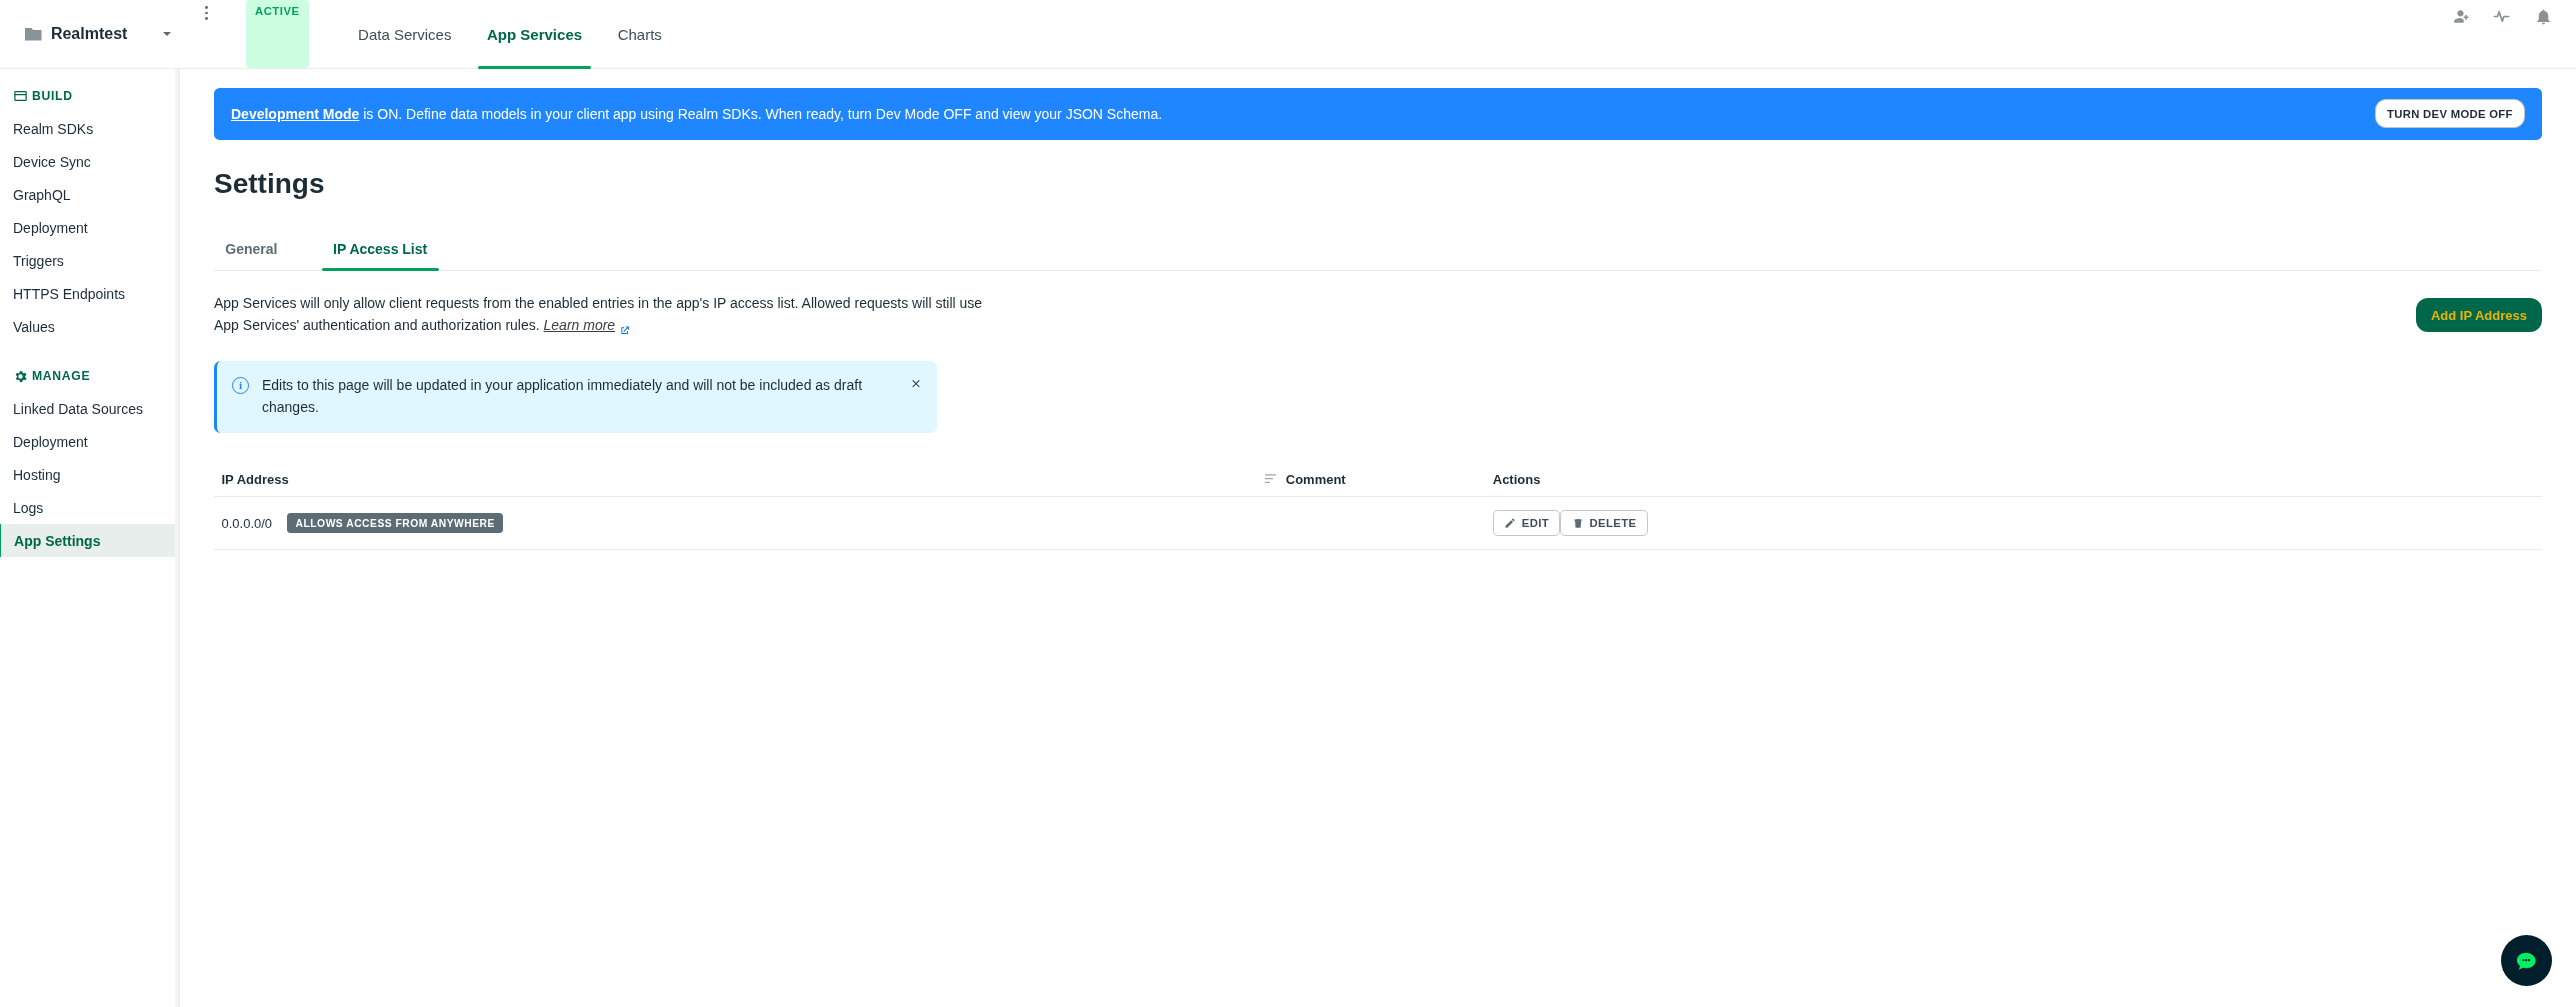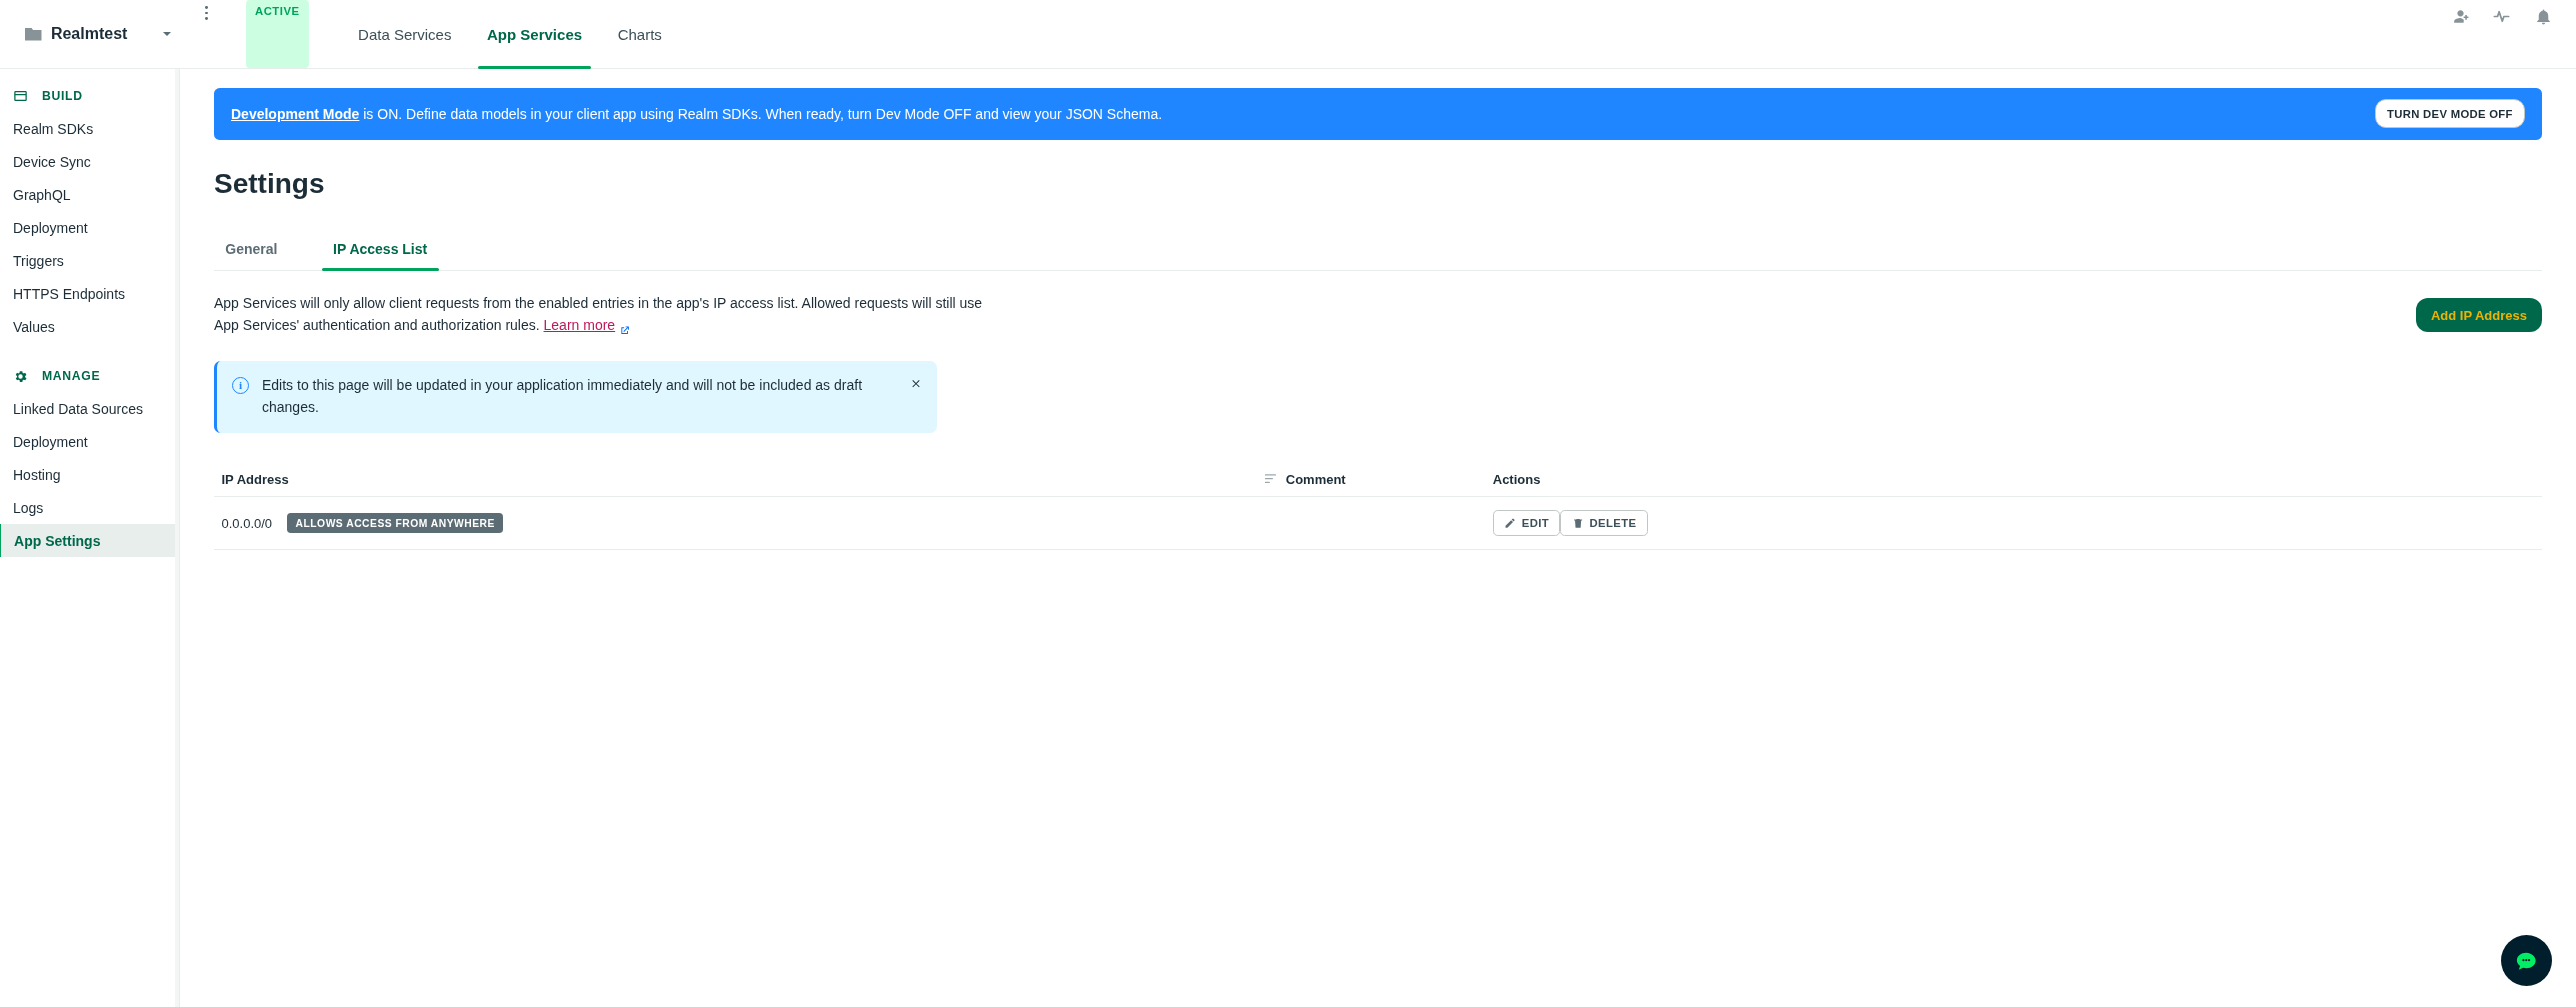--- a/index.html
+++ b/index.html
@@ -20,42 +20,42 @@
   .nav-tab.active { color:#00684A; font-weight:600; }
   .nav-tab.active::after { content:""; position:absolute; left:-5.6px; right:-5.6px; bottom:-0.9px; height:2.8px; background:#00A35C; border-radius:1.9px; }
   .spacer { flex:1; }
   .icon-btn { width:32px; height:32px; display:flex; align-items:center; justify-content:center; cursor:pointer; border:none; background:none; color:#889397; }
   .icon-btn svg, .icon-btn .i { width:19px; height:19px; fill:#889397; }
 
   
   .shell { display:flex; flex:1; min-height:0; }
   .sidebar { width:180px; border-right:0.9px solid #E8EDEB; padding-top:11.3px; overflow-y:auto; position:relative; }
   .sidebar::after{ content:""; position:absolute; right:0; top:0; bottom:0; width:3.8px; background:#f3f6f5; }
-  .side-section-hdr { display:flex; align-items:center; gap:14px; padding:8.5px 13px; color:#00684A; font-weight:700; font-size:12.2px; letter-spacing:0.7px; }
+  .side-section-hdr { display:flex; align-items:center; gap:4px; padding:8.5px 13px; color:#00684A; font-weight:700; font-size:12.2px; letter-spacing:0.7px; }
   .side-section-hdr .sic { width:15px; height:15px; }
   .side-item { display:block; padding:8.5px 13px; font-size:14px; color:#1C2D38; text-decoration:none; cursor:pointer; }
   .side-item.active { background:#E7EEEC; color:#00684A; font-weight:600; border-left:2.8px solid #00A35C; margin-left:-0.9px; }
 
   
   .main { flex:1; padding:0 34px 38px 34px; overflow-y:auto; position:relative; }
   .dev-banner { display:flex; align-items:center; gap:34px; background:#1F86FF; color:#fff; border-radius:5.6px; padding:11.3px 17px; margin-top:19px; font-size:14px; }
   .dev-banner a { color:#fff; text-decoration:underline; font-weight:600; }
   .dev-banner .txt { flex:1; }
   .dev-off-btn { background:#fff; color:#1C2D38; border:0.9px solid #C1C7C6; font-weight:700; font-size:11.3px; letter-spacing:0.3px; padding:7.5px 11.3px; border-radius:11px; cursor:pointer; white-space:nowrap; }
 
   h1.page-title { font-size:28px; font-weight:600; margin-top:28px; }
 
   .sub-tabs { display:flex; gap:33px; border-bottom:0.9px solid #E8EDEB; margin-top:32px; }
   .sub-tab { padding:9.4px 11.3px 13px 11.3px; font-size:14px; font-weight:600; color:#5C6C75; border:none; background:none; cursor:pointer; position:relative; }
   .sub-tab.active { color:#00684A; }
   .sub-tab.active::after { content:""; position:absolute; left:0; right:0; bottom:-0.9px; height:2.8px; background:#00A35C; border-radius:1.9px; }
 
   .desc-row { display:flex; gap:38px; align-items:center; margin-top:22.5px; }
   .desc { font-size:14px; line-height:1.55; max-width:770px; }
-  .desc a { color:#be185d; }
+  .desc a { color:#404040;font-style:italic; }
   .ext-ic { width:11.3px; height:11.3px; display:inline-block; margin-left:3.8px; vertical-align:middle; }
   .ext-ic svg { width:100%; height:100%; fill:#016BF8; }
   .add-ip-btn { background:#00684A; color:#eab308; border:none; border-radius:12px; padding:9.4px 15px; font-size:13px; font-weight:600; cursor:pointer; white-space:nowrap; margin-left:auto; }
 
   .info-callout { display:flex; gap:13px; background:#E1F7FF; border-left:3.8px solid #1F86FF; border-radius:6.6px; padding:14px 39px 14px 15px; max-width:723px; margin-top:24.4px; position:relative; }
   .info-callout .ii { width:17px; height:17px; flex-shrink:0; border:1.9px solid #1F86FF; border-radius:50%; position:relative; margin-top:1.9px; }
   .info-callout .ii::before { content:"i"; position:absolute; left:50%; top:50%; transform:translate(-50%,-55%); font-weight:700; font-size:11.3px; color:#1F86FF; font-family:Georgia,serif; }
   .info-callout .msg { font-size:14px; line-height:1.55; }
   .info-callout .close { position:absolute; right:11.3px; top:11.3px; border:none; background:none; cursor:pointer; color:#1C2D38; font-size:14px; padding:3.8px; }
 

